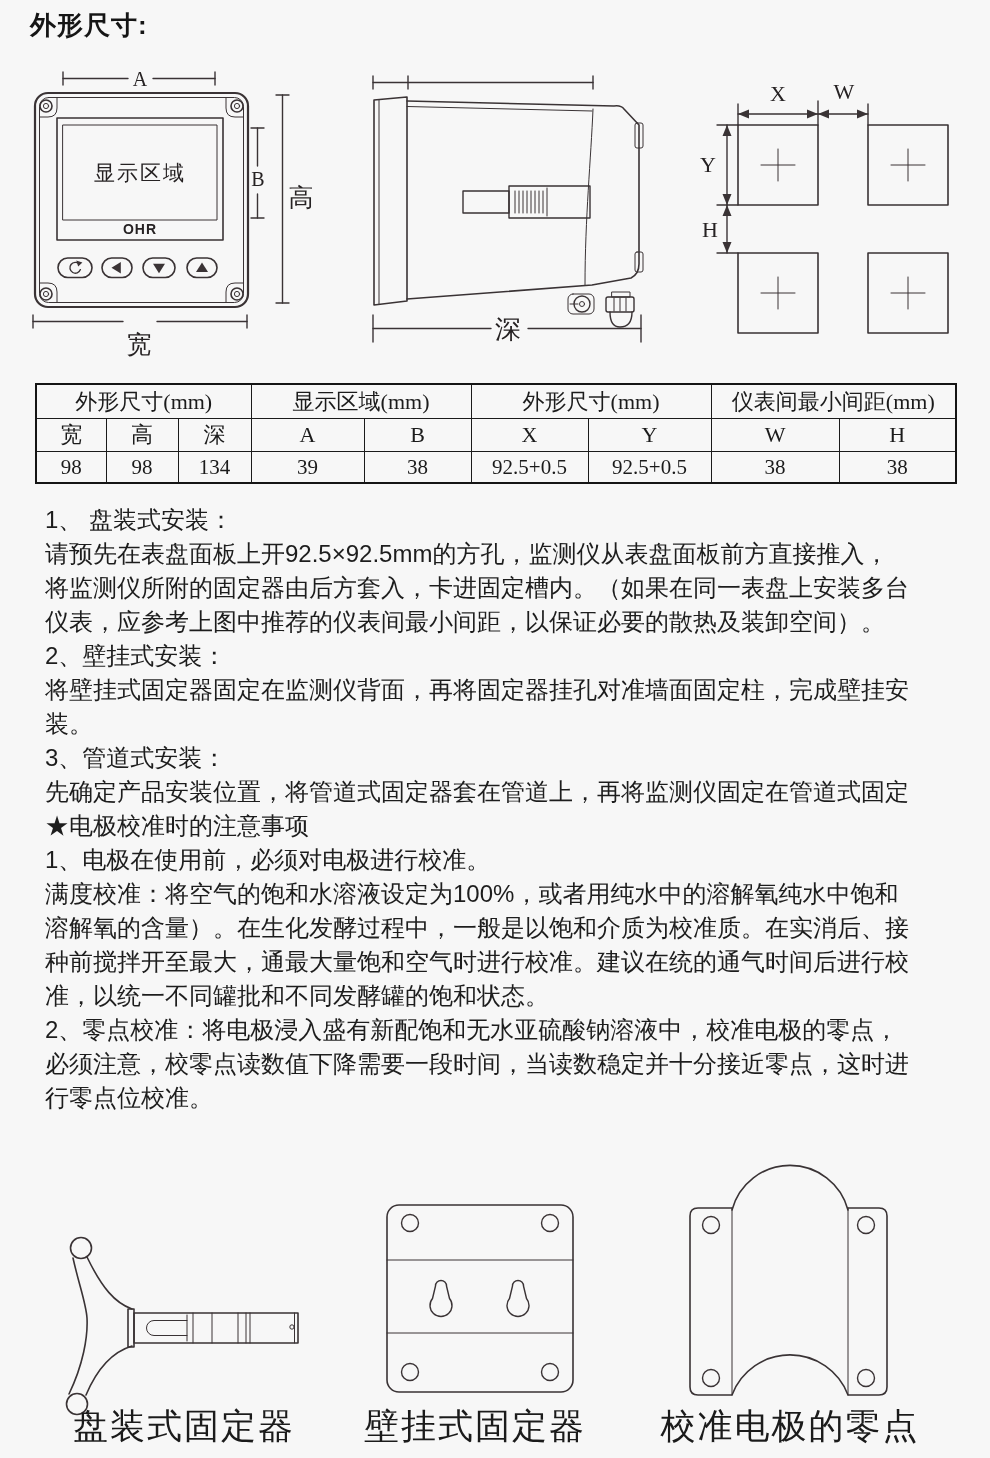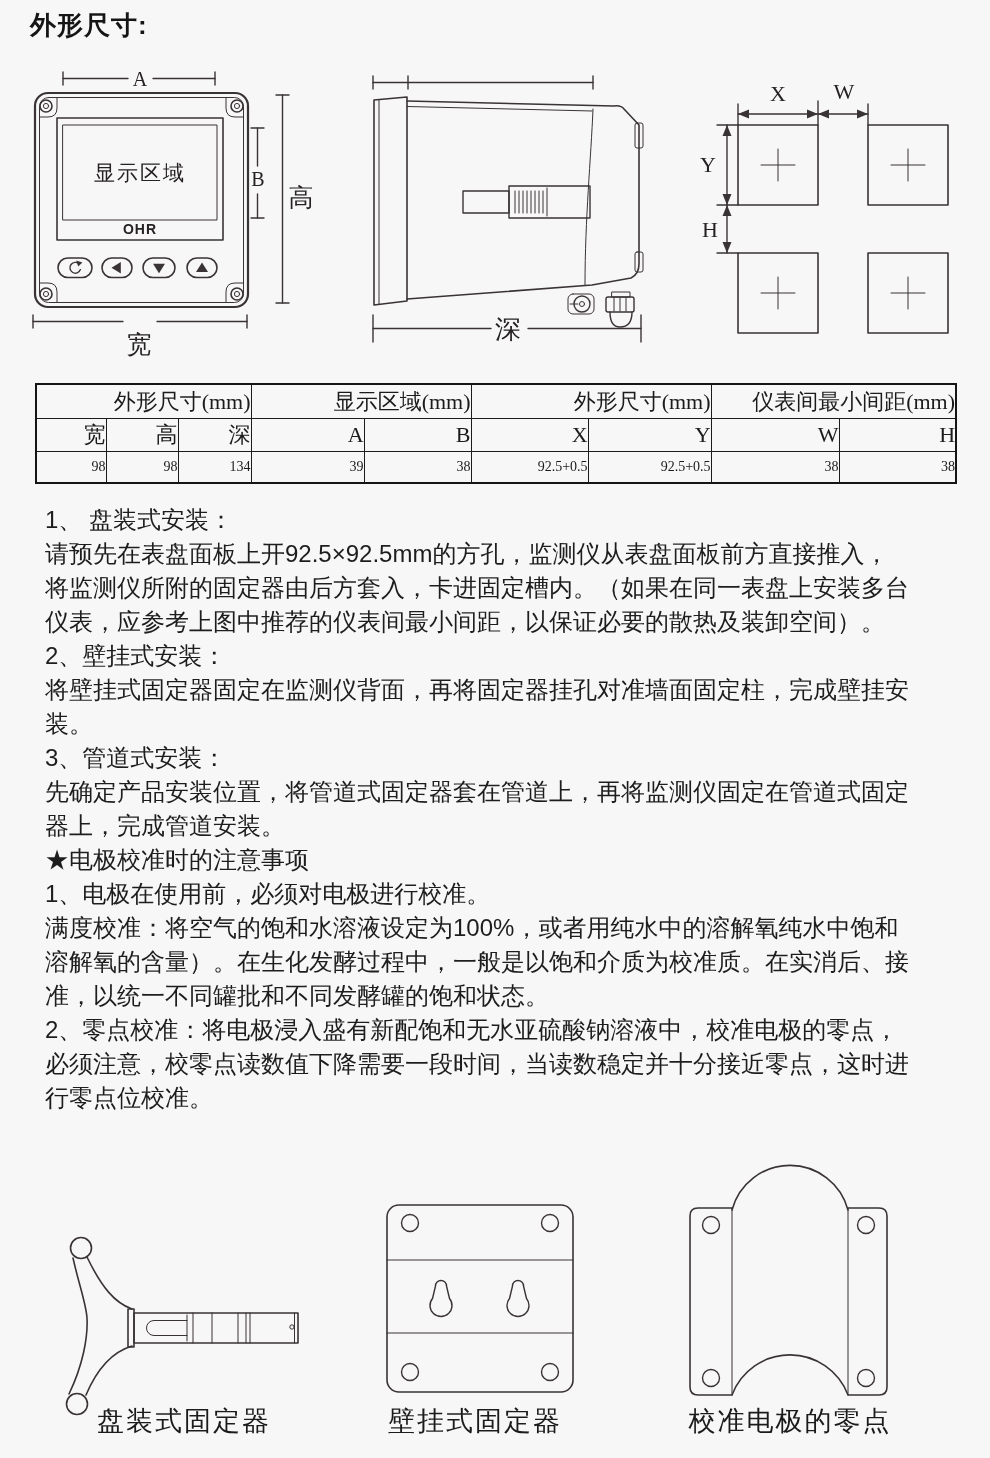--- a/index.html
+++ b/index.html
@@ -38,39 +38,39 @@
 
   
   table.spec-table{
     position:absolute;left:35px;top:383px;width:920px;
     border-collapse:collapse;table-layout:fixed;
     font-family:"Liberation Serif",serif;color:#1b1b1b;
     border:2.5px solid #151515;
   }
   table.spec-table td{
     border:1.5px solid #1b1b1b;
-    text-align:right;vertical-align:middle;
+    text-align:center;vertical-align:middle;
     font-size:22px;padding:0;
     height:32px;
   }
   table.spec-table tr.r1 td{height:33px;}
-  table.spec-table tr.r3 td{font-size:14px;height:30px;}
+  table.spec-table tr.r3 td{font-size:21px;height:30px;}
 
   
   .instructions{
     position:absolute;left:45px;top:503px;width:915px;
     font-size:24px;line-height:34px;color:#1d1d1d;
   }
   .instructions div{white-space:nowrap;}
 
   
   .fixture-caption{
     position:absolute;top:1403px;height:45px;
     font-family:"Liberation Serif",serif;
-    font-size:27px;color:#1b1b1b;
+    font-size:35px;color:#1b1b1b;
     text-align:center;letter-spacing:2px;
   }
 </style>
 </head>
 <body>
 
 <div id="page">
 
   <div class="page-title">外形尺寸:</div>
 
@@ -310,25 +310,25 @@
   <div class="instructions">
     <div>1、 盘装式安装：</div>
     <div>请预先在表盘面板上开92.5×92.5mm的方孔，监测仪从表盘面板前方直接推入，</div>
     <div>将监测仪所附的固定器由后方套入，卡进固定槽内。（如果在同一表盘上安装多台</div>
     <div>仪表，应参考上图中推荐的仪表间最小间距，以保证必要的散热及装卸空间）。</div>
     <div>2、壁挂式安装：</div>
     <div>将壁挂式固定器固定在监测仪背面，再将固定器挂孔对准墙面固定柱，完成壁挂安</div>
     <div>装。</div>
     <div>3、管道式安装：</div>
     <div>先确定产品安装位置，将管道式固定器套在管道上，再将监测仪固定在管道式固定</div>
-    <div>器上，完成管道安装。</div>
     <div>★电极校准时的注意事项</div>
     <div>1、电极在使用前，必须对电极进行校准。</div>
     <div>满度校准：将空气的饱和水溶液设定为100%，或者用纯水中的溶解氧纯水中饱和</div>
     <div>溶解氧的含量）。在生化发酵过程中，一般是以饱和介质为校准质。在实消后、接</div>
+    <div>种前搅拌开至最大，通最大量饱和空气时进行校准。建议在统的通气时间后进行校</div>
     <div>准，以统一不同罐批和不同发酵罐的饱和状态。</div>
     <div>2、零点校准：将电极浸入盛有新配饱和无水亚硫酸钠溶液中，校准电极的零点，</div>
     <div>必须注意，校零点读数值下降需要一段时间，当读数稳定并十分接近零点，这时进</div>
     <div>行零点位校准。</div>
   </div>
 
   <svg class="draw" style="left:40px;top:1185px" width="300" height="235" viewBox="0 0 300 235">
     <g>
       <circle cx="41" cy="63" r="10.5" class="mid"></circle>
       <circle cx="37" cy="219" r="10.5" class="mid"></circle>

